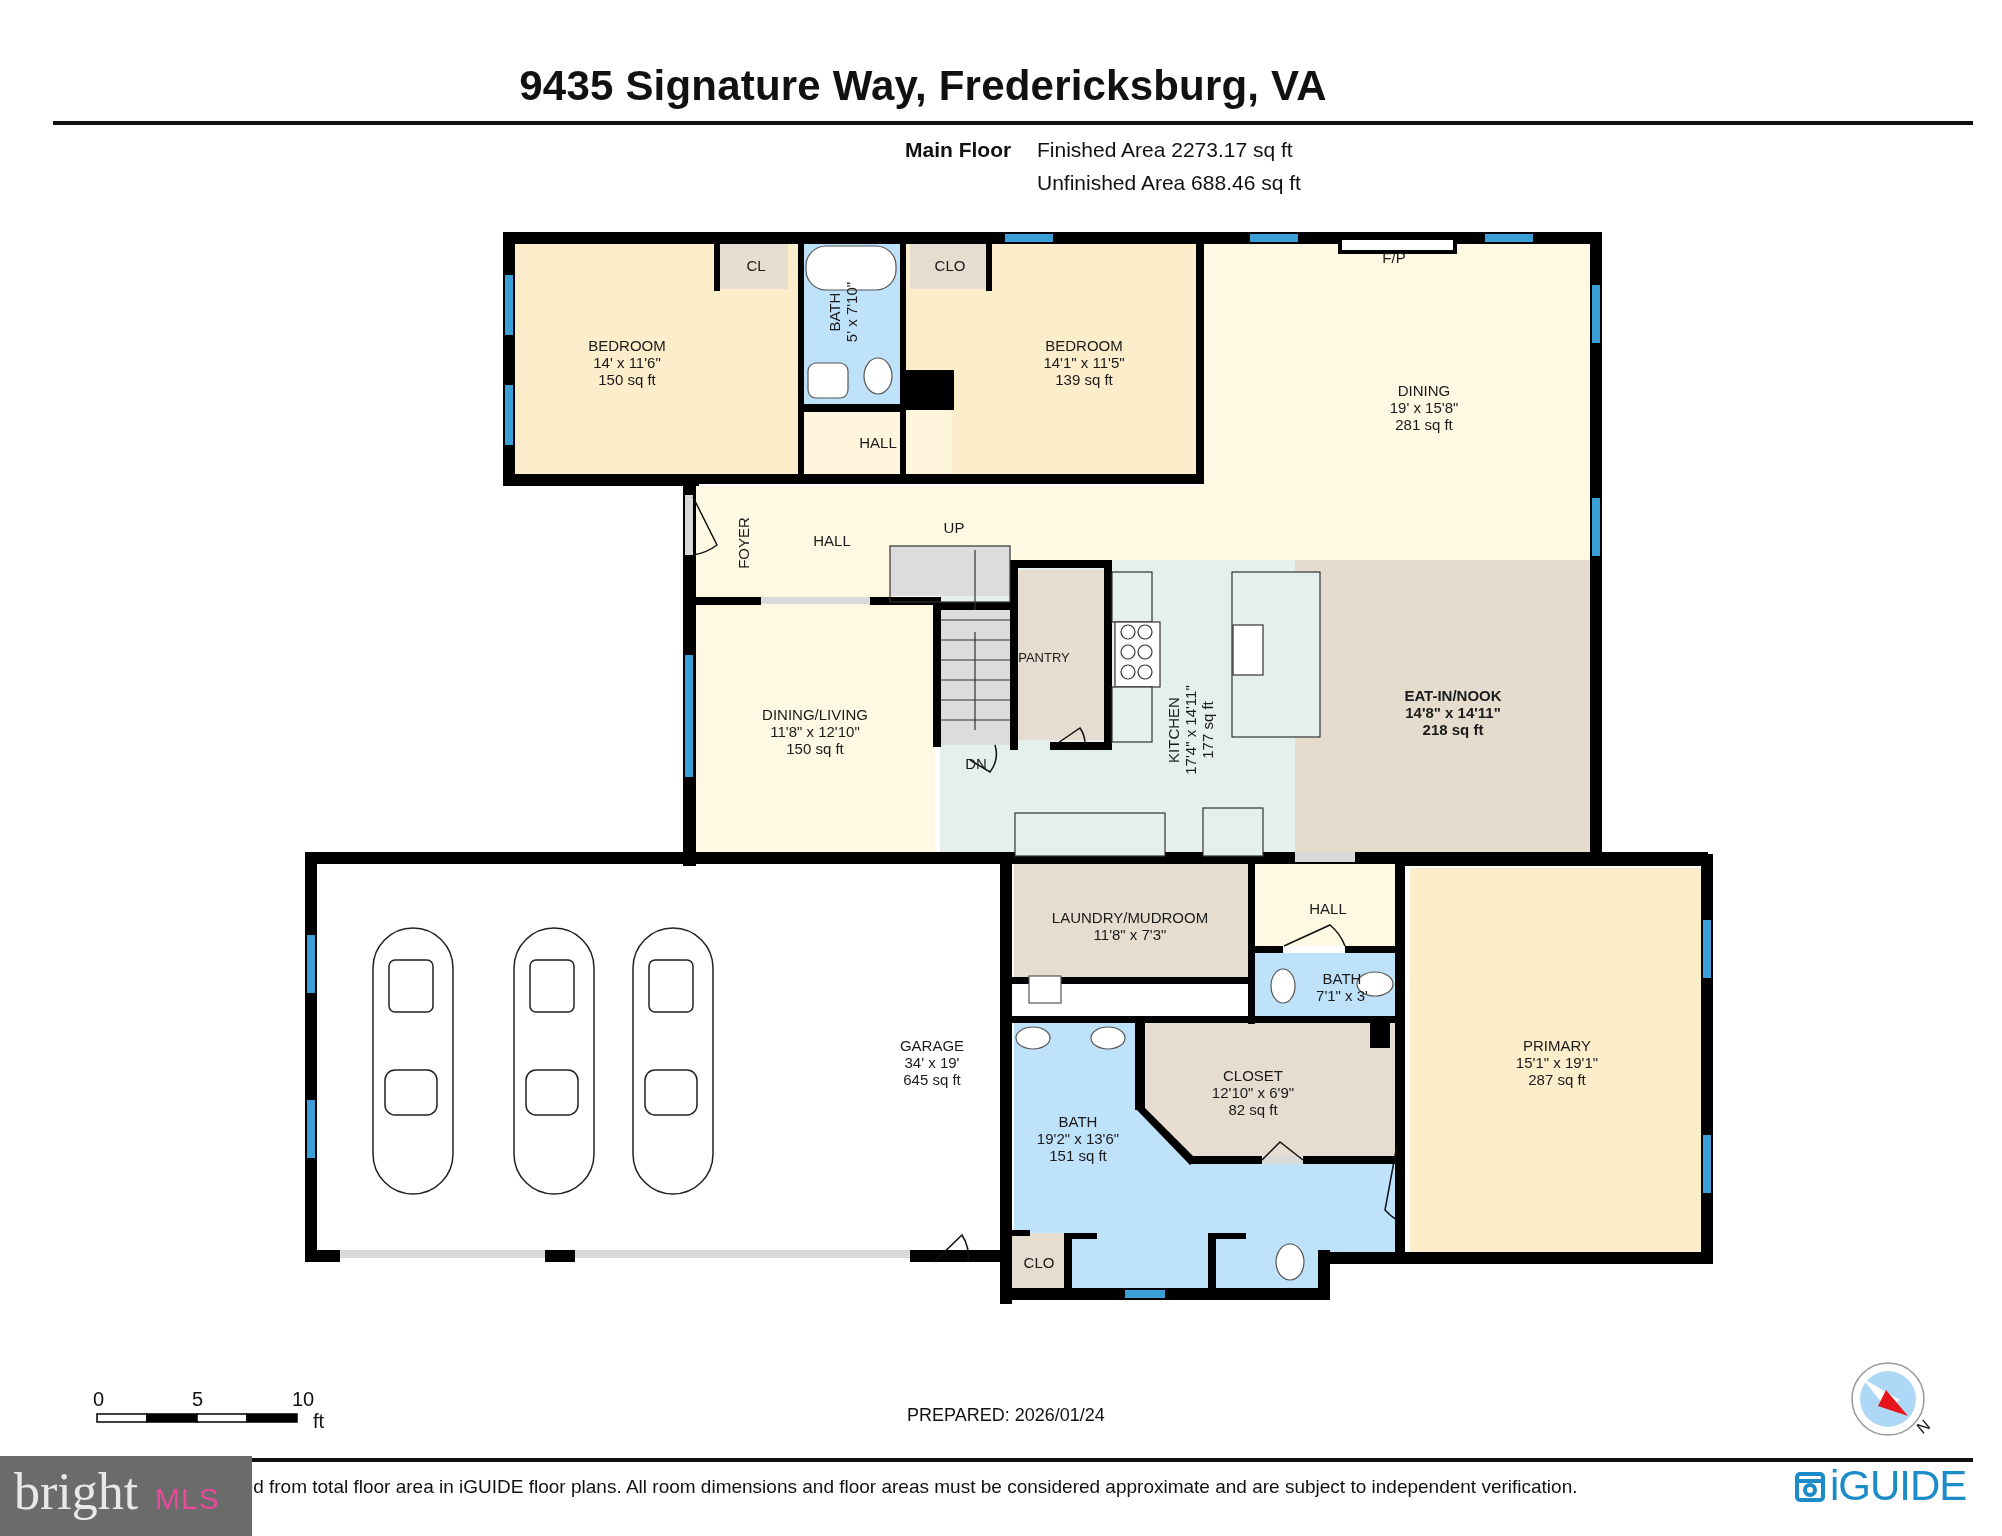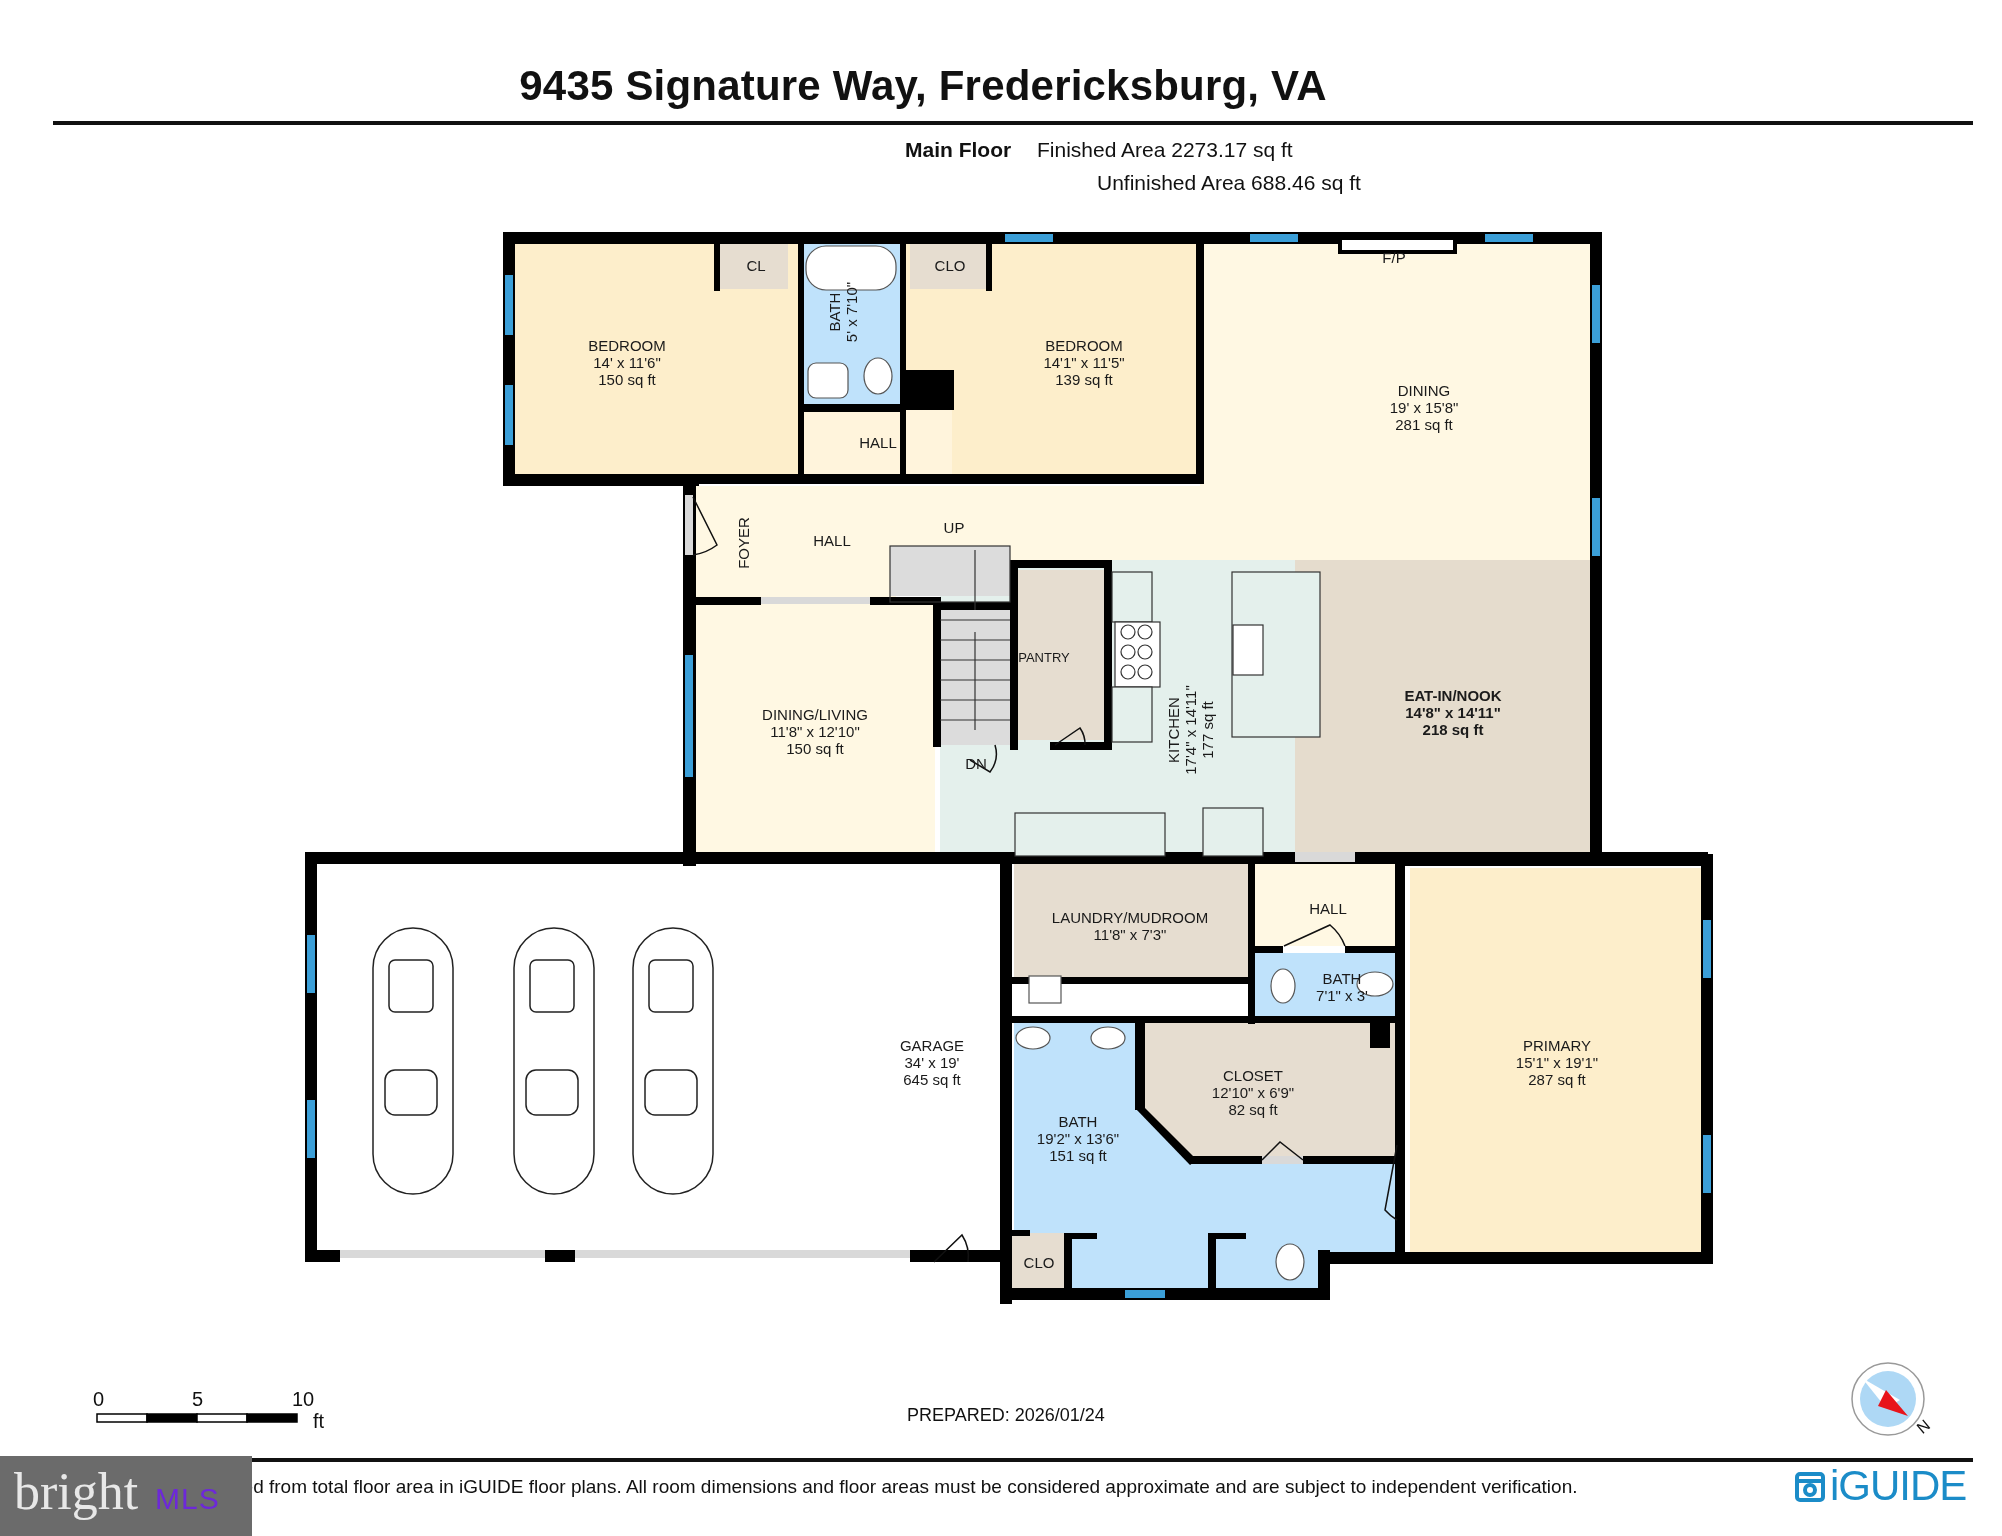--- a/index.html
+++ b/index.html
@@ -7,32 +7,32 @@
   .abs { position:absolute; }
   #title { left:0; width:1846px; top:62px; text-align:center; font-size:42px; font-weight:bold; letter-spacing:0.2px; }
   .rule { background:#111; }
   .sub { font-size:21px; }
   .room-label { position:absolute; text-align:center; font-size:15px; line-height:17px; color:#1a1a1a; white-space:nowrap; transform:translate(-50%,-50%); }
   .vert { transform:translate(-50%,-50%) rotate(-90deg); }
   #footer-note { left:232px; top:1476px; font-size:19px; white-space:nowrap; }
   #prepared { left:907px; top:1405px; font-size:18px; }
   #mls { left:0; top:1456px; width:252px; height:80px; background:#6b6b6b; }
   #mls-text { left:14px; top:1462px; font-family:"Liberation Serif", serif; font-size:52px; color:#e8e8e8; }
-  #mls-sub { left:155px; top:1482px; font-size:30px; color:#6d28d9; letter-spacing:1px; }
+  #mls-sub { left:155px; top:1482px; font-size:30px; color:#ec4899; letter-spacing:1px; }
   #iguide { left:1790px; top:1462px; font-size:42px; color:#1b8cc8; letter-spacing:-1px; }
   .scale-lbl { font-size:20px; }
 </style>
 </head>
 <body>
 
 <div id="title" class="abs">9435 Signature Way, Fredericksburg, VA</div>
 <div class="abs rule" style="left:53px; top:121px; width:1920px; height:4px;"></div>
 <div class="abs sub" style="left:905px; top:138px; font-weight:bold;">Main Floor</div>
 <div class="abs sub" style="left:1037px; top:138px;">Finished Area 2273.17 sq ft</div>
-<div class="abs sub" style="left:1097px; top:171px;">Unfinished Area 688.46 sq ft</div>
+<div class="abs sub" style="left:1037px; top:171px;">Unfinished Area 688.46 sq ft</div>
 
 <svg class="abs" style="left:0; top:0;" width="2002" height="1536" viewBox="0 0 2002 1536">
 
   <g>
 
     <rect x="515" y="244" width="283" height="232" fill="#fdeecb"></rect>
     <rect x="905" y="244" width="295" height="232" fill="#fdeecb"></rect>
 
     <rect x="718" y="244" width="70" height="45" fill="#e6ddd0"></rect>
     <rect x="910" y="244" width="80" height="45" fill="#e6ddd0"></rect>

